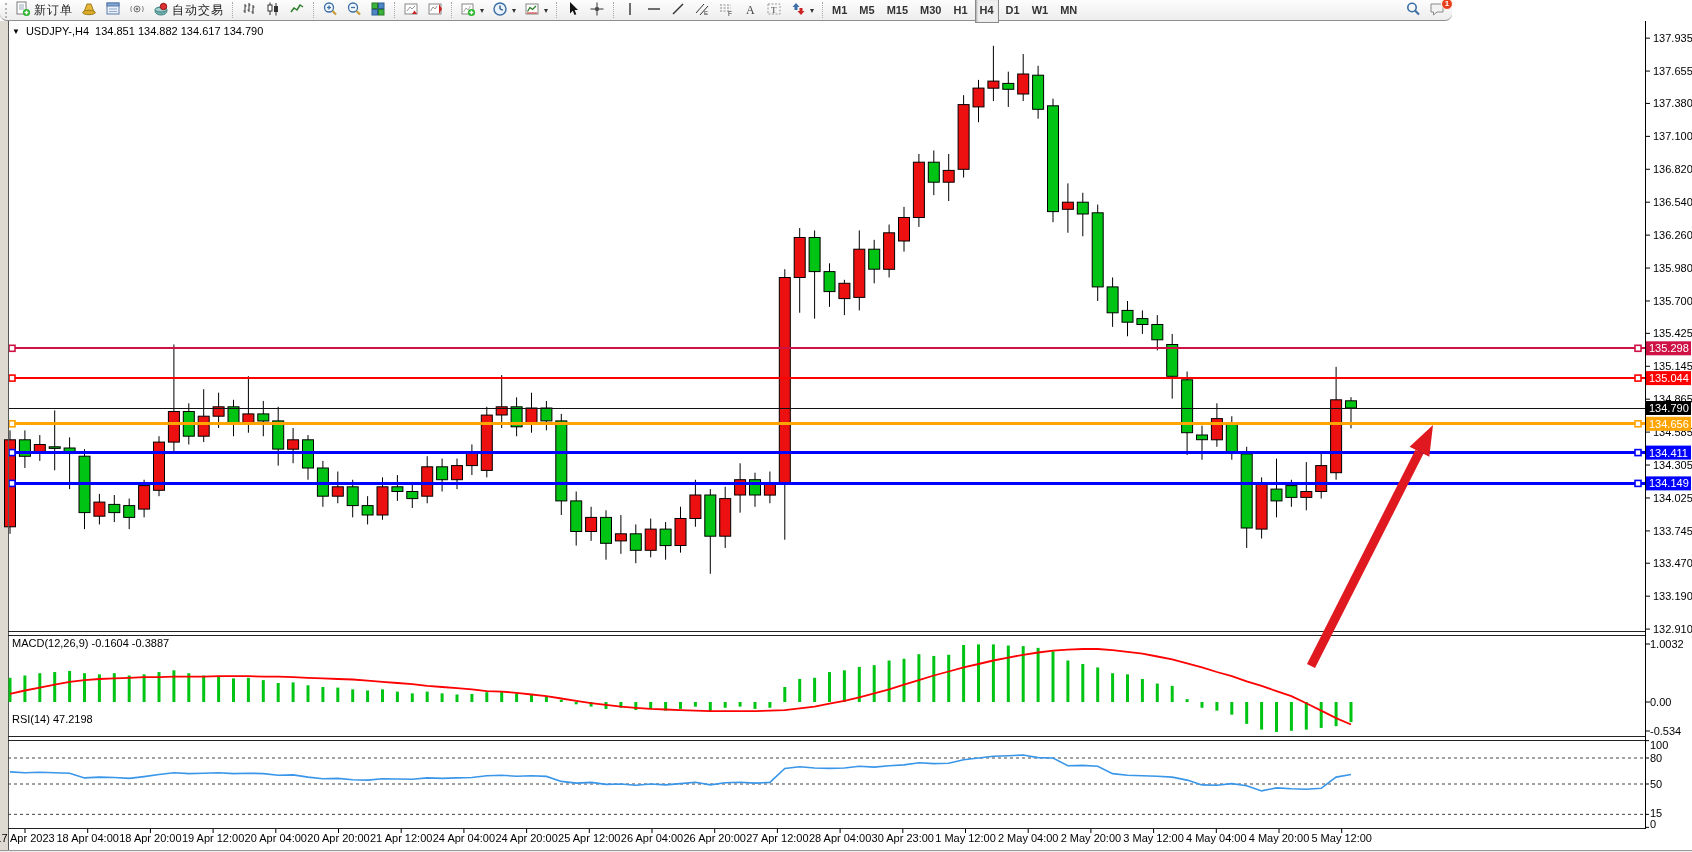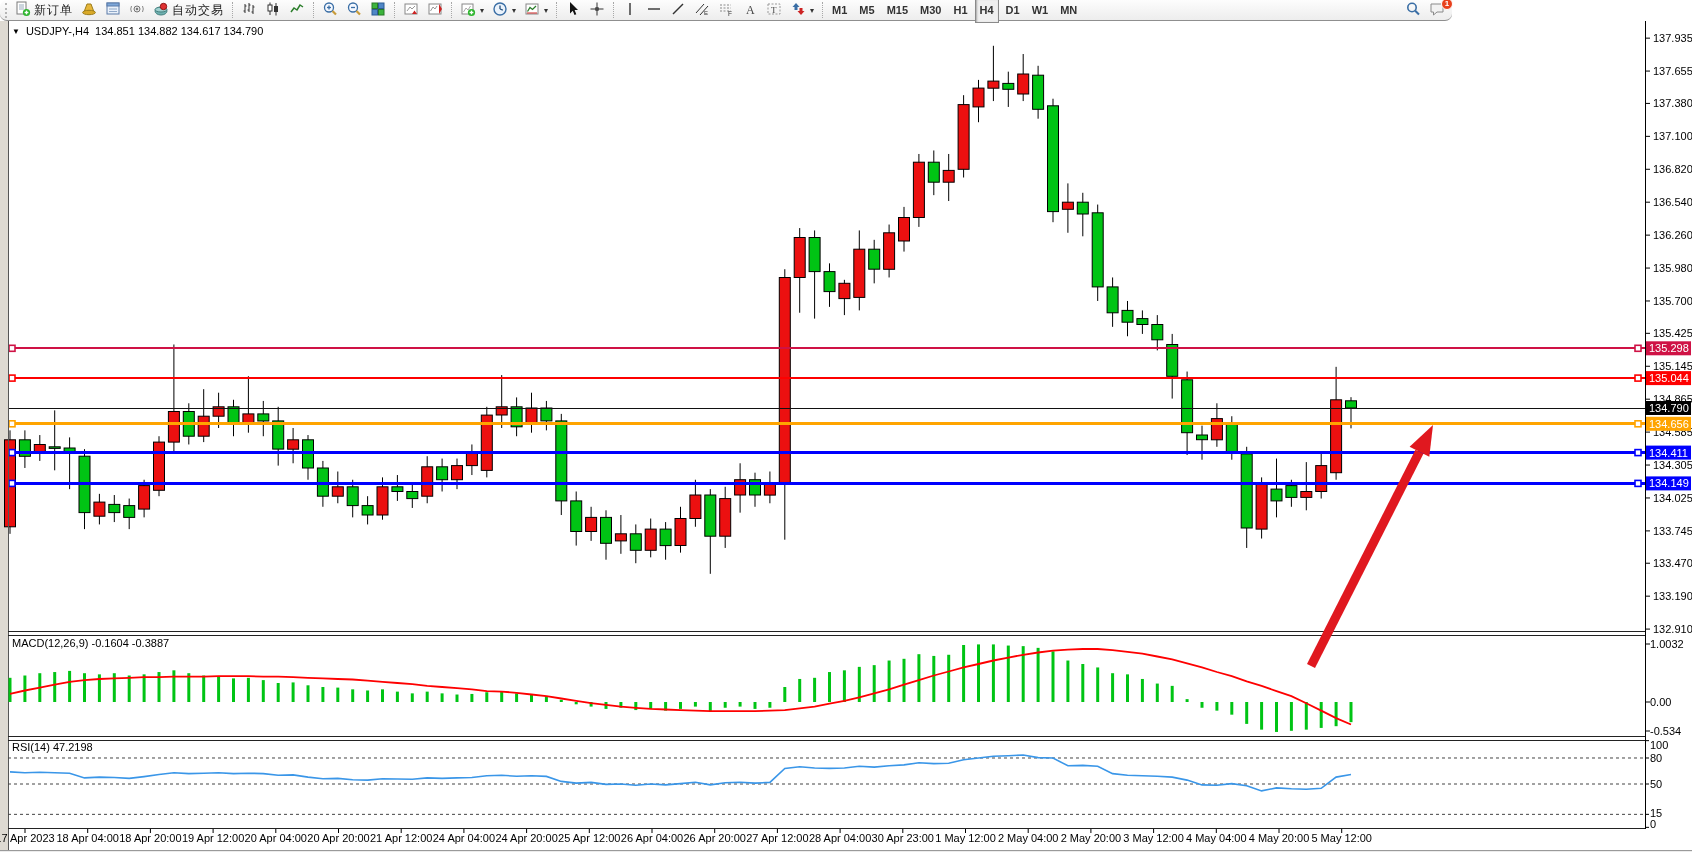--- a/index.html
+++ b/index.html
@@ -483,21 +483,21 @@
       </g>
       <line x1="1311" y1="666" x2="1419.4504836922372" y2="451.76584778828555" stroke="#e0181f" stroke-width="9"></line>
       <polygon points="1433,425 1429.3,456.7 1409.6,446.8" fill="#e0181f"></polygon>
     </svg>
   <div class="chart-title">
     <span class="tri">▼</span>
     <span>USDJPY-,H4</span>
     <span>134.851 134.882 134.617 134.790</span>
   </div>
   <div class="panel-label" style="top:637px">MACD(12,26,9) -0.1604 -0.3887</div>
-  <div class="panel-label" style="top:741px">RSI(14) 47.2198</div>
+  <div class="panel-label" style="top:713px">RSI(14) 47.2198</div>
 </div>
 
 <div class="toolbar">
   <span class="grip"></span>
 
   <div class="tb">
     <span><svg width="16" height="16">
           <rect x="2" y="1" width="9" height="12" fill="#fff" stroke="#7a7a7a"></rect>
           <line x1="4" y1="4" x2="9" y2="4" stroke="#9ab"></line>
           <line x1="4" y1="6" x2="9" y2="6" stroke="#9ab"></line>

